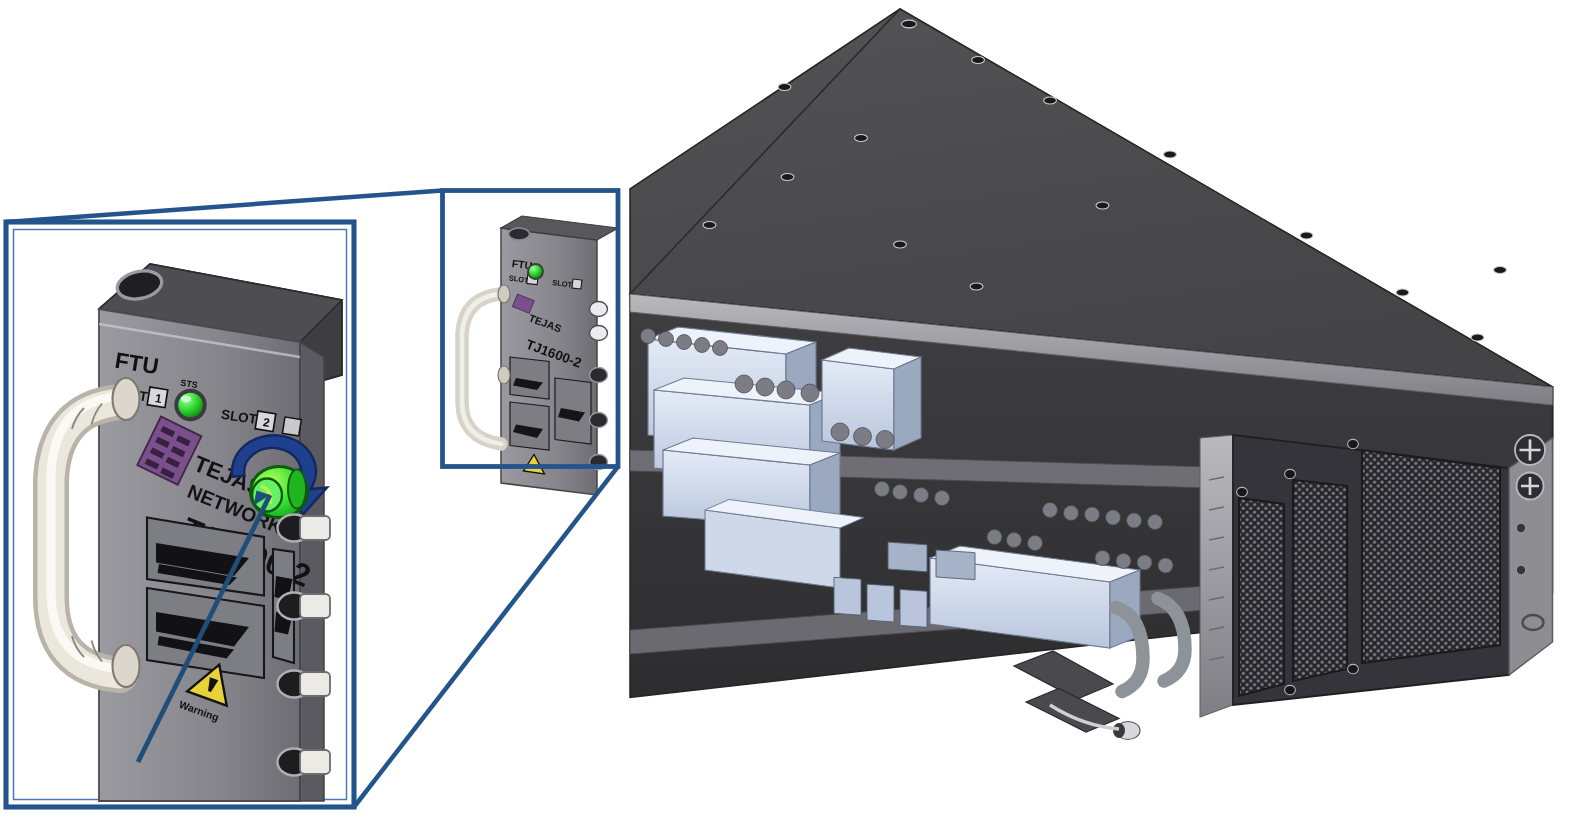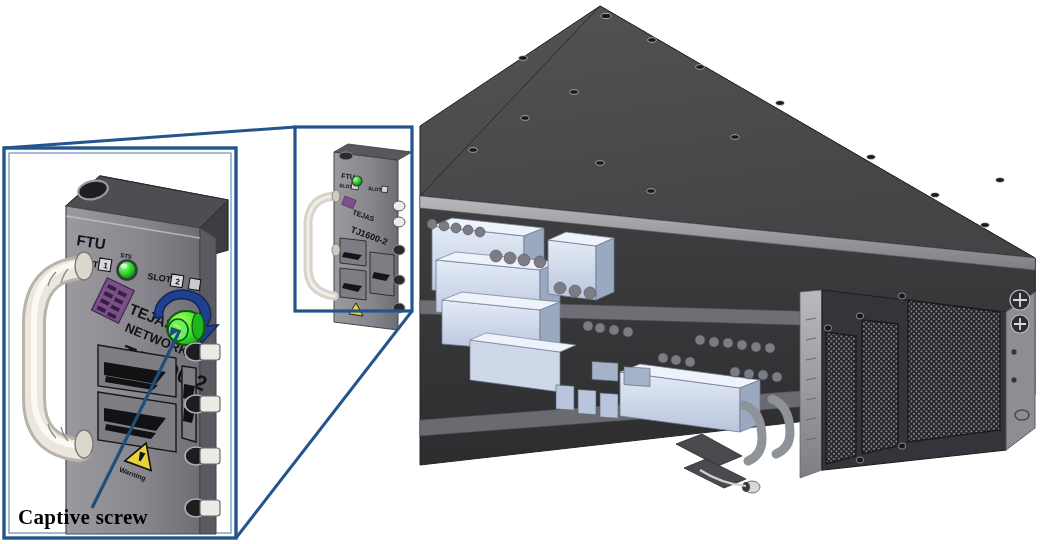--- a/index.html
+++ b/index.html
@@ -361,15 +361,14 @@
       <ellipse cx="84" cy="266" rx="9" ry="14" fill="#dcd7cd" stroke="#7d7971" stroke-width="1.4"></ellipse>
       <ellipse cx="84" cy="444" rx="9" ry="14" fill="#dcd7cd" stroke="#7d7971" stroke-width="1.4"></ellipse>
     </g>
 
     <line x1="92" y1="508" x2="180" y2="330" stroke="#1f4e79" stroke-width="3.2"></line>
     <path d="M180,330 l-11,7 l2,-10 z" fill="#1f4e79"></path>
   </g>
 
 </svg>
 
-<div class="caption" style="left:18px; top:505px;">Captive screw</div>
 
 </div>
 
 </body></html>

